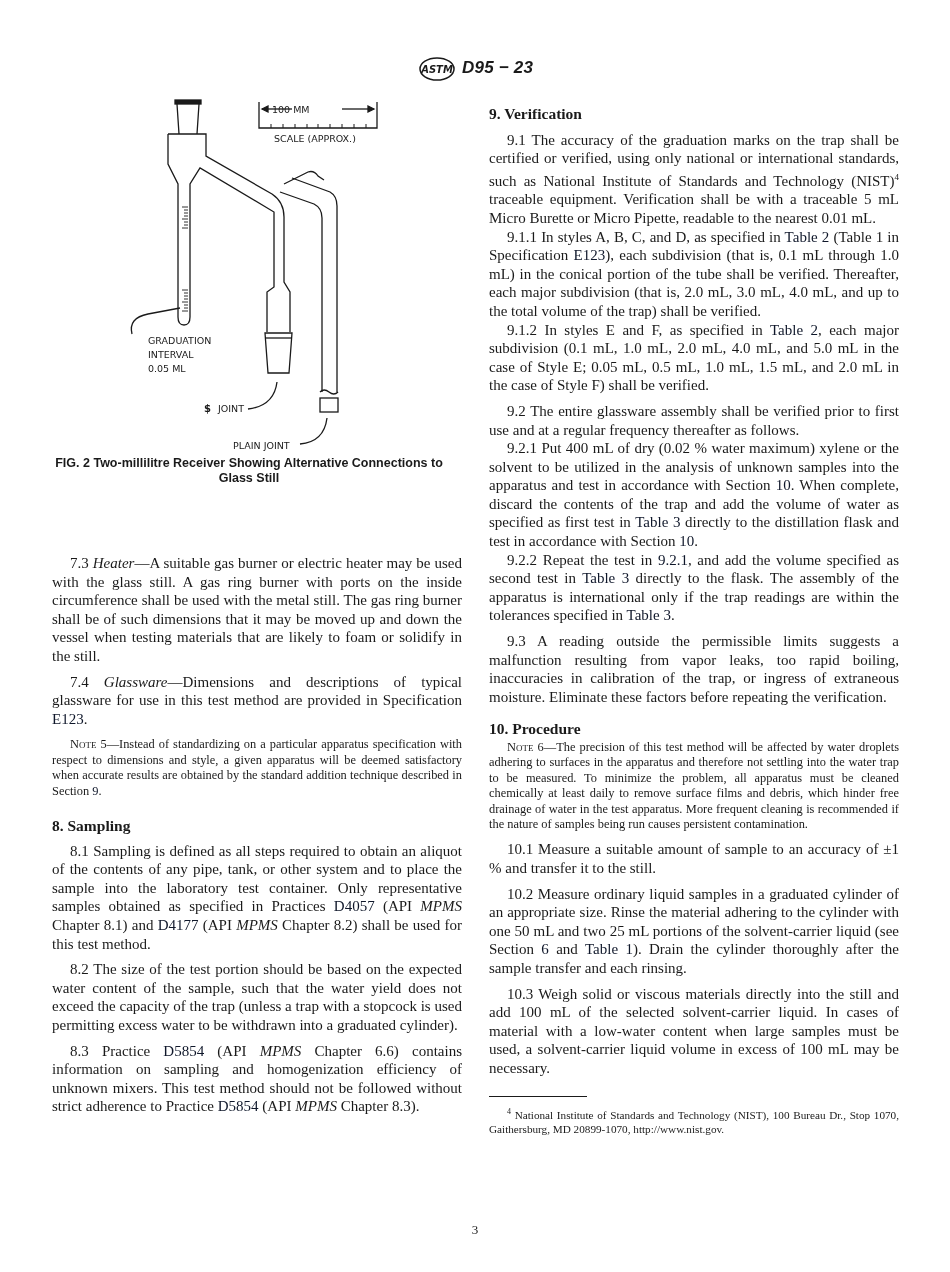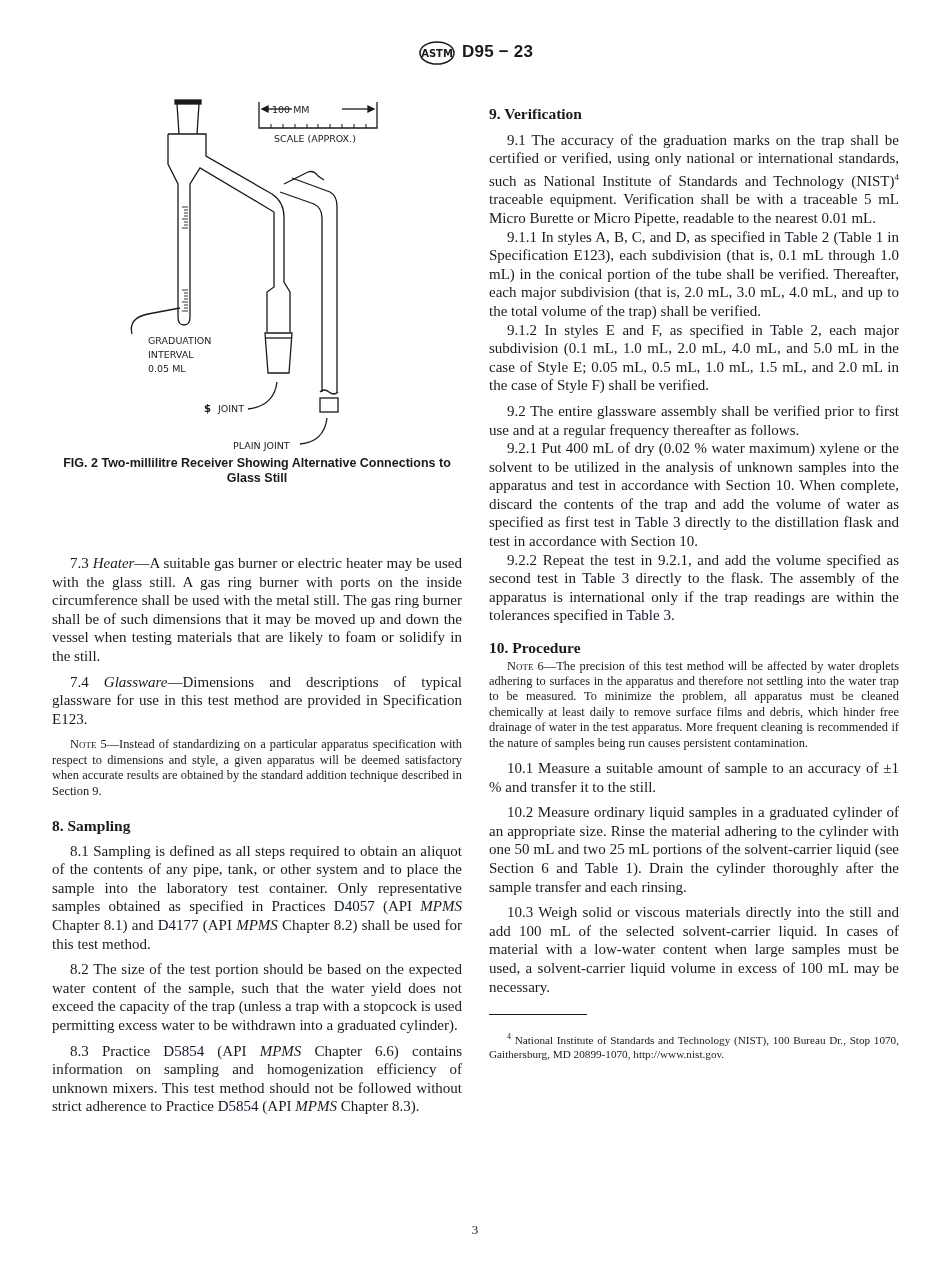--- a/index.html
+++ b/index.html
@@ -1,36 +1,36 @@
 <!DOCTYPE html>
 <html><head>
 <meta charset="utf-8">
 <style>
   html, body { margin: 0; padding: 0; background: #ffffff; }
   body { width: 950px; height: 1272px; position: relative; overflow: hidden;
          font-family: "Liberation Serif", "DejaVu Serif", serif; color: #1a1a1a; }
-  .header { position: absolute; top: 40px; left: 0; width: 830px; height: 28px; }
+  .header { position: absolute; top: 56px; left: 0; width: 830px; height: 28px; font-style: italic; }
   .logo { position: absolute; left: 418px; top: 0; width: 38px; height: 26px; }
   .doc-id { position: absolute; left: 462px; top: 2px; font-family: "Liberation Sans", sans-serif;
             font-weight: bold; font-size: 17px; letter-spacing: 0.2px; }
   .col { position: absolute; width: 410px; font-size: 15px; line-height: 18.6px; text-align: justify; }
   .col-left { left: 52px; }
   .col-right { left: 489px; }
   .figure { position: absolute; left: 52px; top: 92px; width: 410px; height: 400px; }
-  .fig-caption { position: absolute; left: 52px; top: 456px; width: 410px; text-align: center;
+  .fig-caption { position: absolute; left: 44px; top: 456px; width: 410px; text-align: center;
                  font-family: "Liberation Sans", sans-serif; font-weight: bold; font-size: 12.5px; line-height: 15px; }
   p { margin: 0; }
   .para { text-indent: 18px; }
   .gap { margin-top: 7px; }
   .h { font-weight: bold; font-size: 15.5px; margin-top: 12px; }
   .note { font-size: 12.4px; line-height: 15.4px; text-indent: 18px; }
   .sc { font-variant: small-caps; }
   .link { color: #0f172a; }
   .fn-rule { width: 98px; border-top: 1px solid #1a1a1a; margin-top: 18px; }
-  .fn { font-size: 11.2px; line-height: 14.5px; text-indent: 18px; margin-top: 15px; }
+  .fn { font-size: 11.2px; line-height: 14.5px; text-indent: 18px; margin-top: 8px; }
   .page-num { position: absolute; top: 1222px; left: 0; width: 950px; text-align: center; font-size: 13px; }
   svg text { font-family: "DejaVu Sans", sans-serif; }
 </style>
 </head>
 <body>
 
 <div class="header">
   <svg class="logo" viewBox="0 0 38 26">
     <ellipse cx="19" cy="13" rx="17" ry="11" fill="none" stroke="#1a1a1a" stroke-width="1.5"></ellipse>
     <text x="19" y="17" text-anchor="middle" font-size="10" font-weight="bold" fill="#1a1a1a">ASTM</text>
@@ -121,20 +121,21 @@
 </div>
 
 <div class="col col-right" style="top:93px;">
   <p class="h">9.  Verification</p>
   <p class="para" style="margin-top:7px;"><span>9.1 The accuracy of the graduation marks on the trap shall be certified or verified, using only national or international standards, such as National Institute of Standards and Technology (NIST)</span><sup style="font-size:9px;">4</sup><span> traceable equipment. Verification shall be with a traceable 5 mL Micro Burette or Micro Pipette, readable to the nearest 0.01 mL.</span></p>
   <p class="para"><span>9.1.1 In styles A, B, C, and D, as specified in </span><a class="link">Table 2</a><span> (Table 1 in Specification </span><a class="link">E123</a><span>), each subdivision (that is, 0.1 mL through 1.0 mL) in the conical portion of the tube shall be verified. Thereafter, each major subdivision (that is, 2.0 mL, 3.0 mL, 4.0 mL, and up to the total volume of the trap) shall be verified.</span></p>
   <p class="para"><span>9.1.2 In styles E and F, as specified in </span><a class="link">Table 2</a><span>, each major subdivision (0.1 mL, 1.0 mL, 2.0 mL, 4.0 mL, and 5.0 mL in the case of Style E; 0.05 mL, 0.5 mL, 1.0 mL, 1.5 mL, and 2.0 mL in the case of Style F) shall be verified.</span></p>
   <p class="para gap">9.2 The entire glassware assembly shall be verified prior to first use and at a regular frequency thereafter as follows.</p>
   <p class="para"><span>9.2.1 Put 400 mL of dry (0.02 % water maximum) xylene or the solvent to be utilized in the analysis of unknown samples into the apparatus and test in accordance with Section </span><a class="link">10</a><span>. When complete, discard the contents of the trap and add the volume of water as specified as first test in </span><a class="link">Table 3</a><span> directly to the distillation flask and test in accordance with Section </span><a class="link">10</a><span>.</span></p>
   <p class="para"><span>9.2.2 Repeat the test in </span><a class="link">9.2.1</a><span>, and add the volume specified as second test in </span><a class="link">Table 3</a><span> directly to the flask. The assembly of the apparatus is international only if the trap readings are within the tolerances specified in </span><a class="link">Table 3</a><span>.</span></p>
+  <p class="para gap">9.3 A reading outside the permissible limits suggests a malfunction resulting from vapor leaks, too rapid boiling, inaccuracies in calibration of the trap, or ingress of extraneous moisture. Eliminate these factors before repeating the verification.</p>
   <p class="h" style="margin-top:14px;">10.  Procedure</p>
   <p class="note" style="margin-top:1px;"><span class="sc">Note</span><span> 6—The precision of this test method will be affected by water droplets adhering to surfaces in the apparatus and therefore not settling into the water trap to be measured. To minimize the problem, all apparatus must be cleaned chemically at least daily to remove surface films and debris, which hinder free drainage of water in the test apparatus. More frequent cleaning is recommended if the nature of samples being run causes persistent contamination.</span></p>
   <p class="para" style="margin-top:8px;">10.1 Measure a suitable amount of sample to an accuracy of ±1 % and transfer it to the still.</p>
   <p class="para gap"><span>10.2 Measure ordinary liquid samples in a graduated cylinder of an appropriate size. Rinse the material adhering to the cylinder with one 50 mL and two 25 mL portions of the solvent-carrier liquid (see Section </span><a class="link">6</a><span> and </span><a class="link">Table 1</a><span>). Drain the cylinder thoroughly after the sample transfer and each rinsing.</span></p>
   <p class="para gap">10.3 Weigh solid or viscous materials directly into the still and add 100 mL of the selected solvent-carrier liquid. In cases of material with a low-water content when large samples must be used, a solvent-carrier liquid volume in excess of 100 mL may be necessary.</p>
   <div class="fn-rule"></div>
   <p class="fn"><sup style="font-size:8px;">4</sup><span> National Institute of Standards and Technology (NIST), 100 Bureau Dr., Stop 1070, Gaithersburg, MD 20899-1070, http://www.nist.gov.</span></p>
 </div>
 
 <div class="page-num">3</div>

